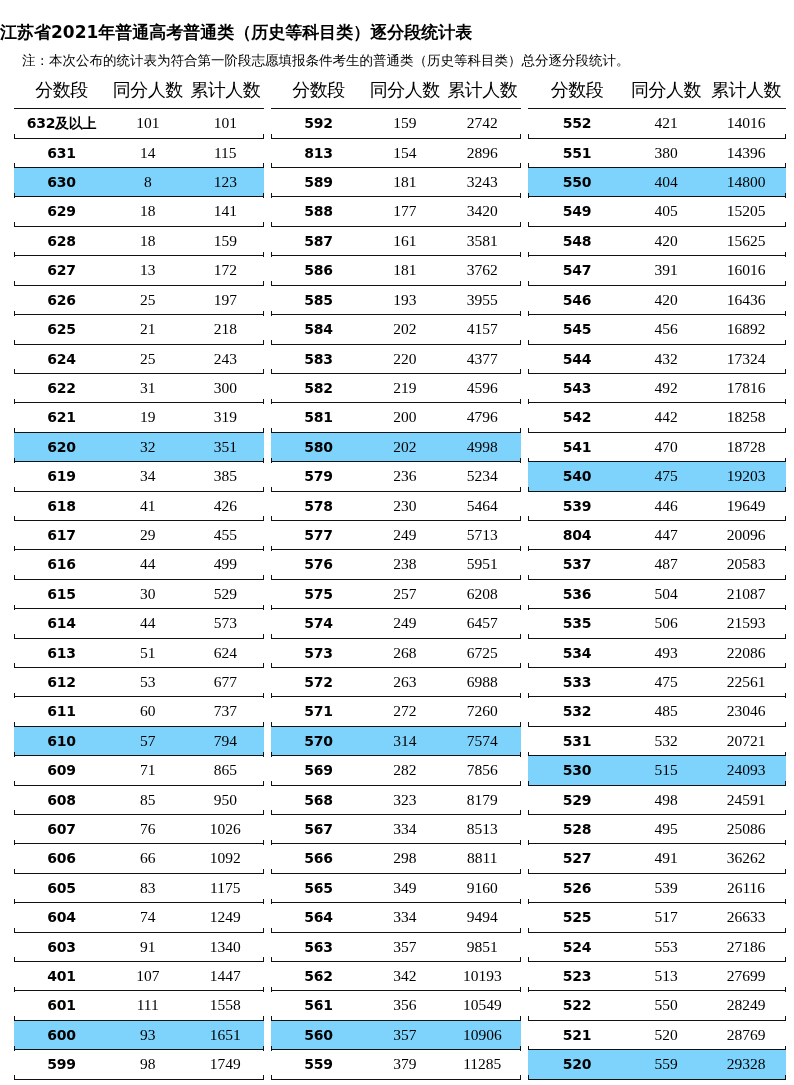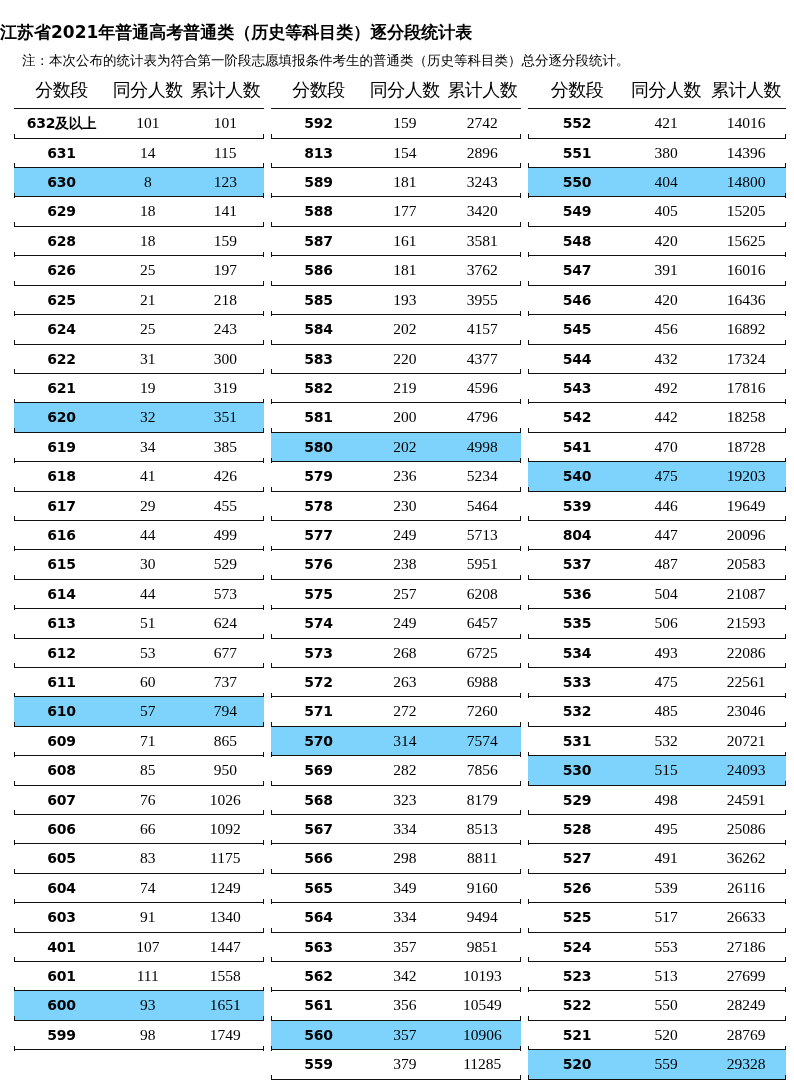--- a/index.html
+++ b/index.html
@@ -144,20 +144,25 @@
               <td class="score">629</td>
               <td class="num">18</td>
               <td class="num cum">141</td>
             </tr>
             <tr>
               <td class="score">628</td>
               <td class="num">18</td>
               <td class="num cum">159</td>
             </tr>
             <tr>
+              <td class="score">627</td>
+              <td class="num">13</td>
+              <td class="num cum">172</td>
+            </tr>
+            <tr>
               <td class="score">626</td>
               <td class="num">25</td>
               <td class="num cum">197</td>
             </tr>
             <tr>
               <td class="score">625</td>
               <td class="num">21</td>
               <td class="num cum">218</td>
             </tr>
             <tr>

